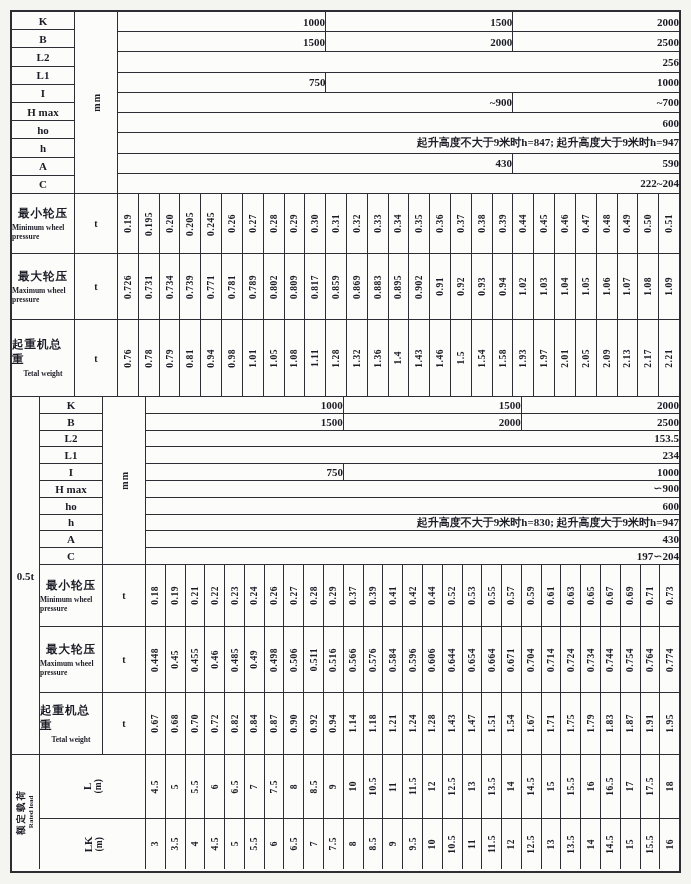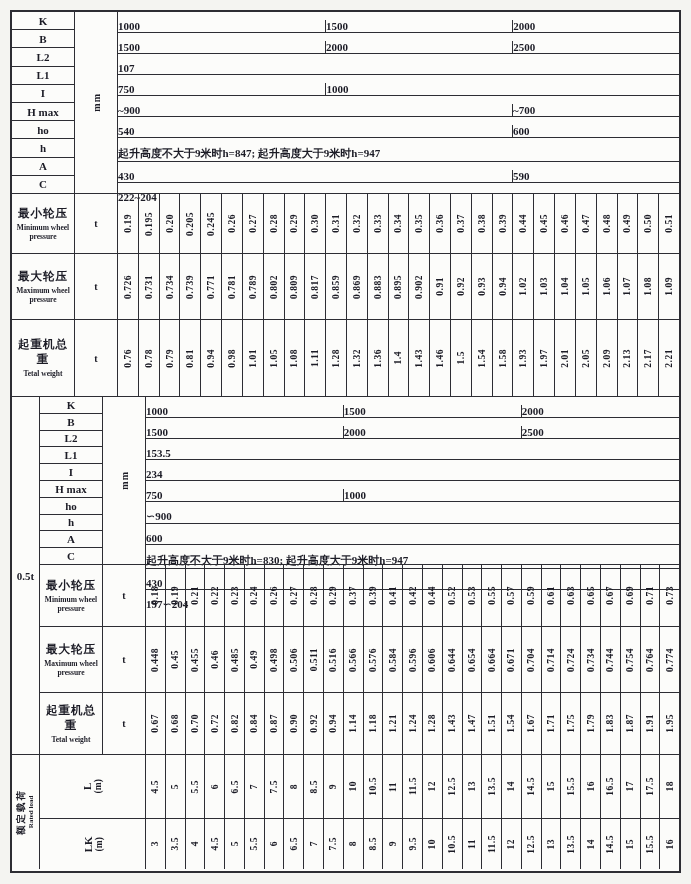--- a/index.html
+++ b/index.html
@@ -43,33 +43,31 @@
   .unit-col {
     width:42px; flex:none;
     border-left:1px solid #2d2d33;
     display:flex; align-items:center; justify-content:center;
   }
   .spans-col { flex:1; display:flex; flex-direction:column; border-left:1px solid #2d2d33; min-width:0; }
   .span-row { flex:1 1 0; display:flex; border-top:1px solid #2d2d33; min-width:0; }
   .span-row:first-child { border-top:none; }
   .span-cell {
     flex-basis:0; min-width:0; overflow:hidden;
-    display:flex; align-items:center; justify-content:flex-start;
+    display:flex; align-items:center; justify-content:flex-end;
     border-left:1px solid #2d2d33;
-    margin-top:8px;
   }
   .span-cell:first-child { border-left:none; }
   .htext { font-weight:bold; font-size:11px; white-space:nowrap; }
 
   
   .data-row { display:flex; border-top:1px solid #2d2d33; box-sizing:border-box; min-width:0; }
   .dlabel {
     width:62px; flex:none;
     display:flex; flex-direction:column; align-items:center; justify-content:center;
-    text-align:center;
   }
   .dlabel .cn { font-size:11.5px; font-weight:bold; letter-spacing:1px; }
   .dlabel .en { font-size:7.5px; font-weight:bold; line-height:1.25; margin-top:2px; }
   .dunit {
     width:42px; flex:none; border-left:1px solid #2d2d33;
     display:flex; align-items:center; justify-content:center;
     font-size:10px; font-weight:bold;
   }
   .cells { flex:1; display:flex; border-left:1px solid #2d2d33; min-width:0; }
   .dcell {
@@ -138,43 +136,40 @@
               </div>
               <div class="span-cell" style="flex-grow: 9;">
                 <span class="htext">2000</span>
               </div>
               <div class="span-cell" style="flex-grow: 8;">
                 <span class="htext">2500</span>
               </div>
             </div>
           <div class="span-row">
               <div class="span-cell" style="flex-grow: 27;">
-                <span class="htext">107</span>
+                <span class="htext">256</span>
               </div>
             </div>
           <div class="span-row">
               <div class="span-cell" style="flex-grow: 10;">
                 <span class="htext">750</span>
               </div>
               <div class="span-cell" style="flex-grow: 17;">
                 <span class="htext">1000</span>
               </div>
             </div>
           <div class="span-row">
               <div class="span-cell" style="flex-grow: 19;">
                 <span class="htext">~900</span>
               </div>
               <div class="span-cell" style="flex-grow: 8;">
                 <span class="htext">~700</span>
               </div>
             </div>
           <div class="span-row">
-              <div class="span-cell" style="flex-grow: 19;">
-                <span class="htext">540</span>
-              </div>
               <div class="span-cell" style="flex-grow: 8;">
                 <span class="htext">600</span>
               </div>
             </div>
           <div class="span-row">
               <div class="span-cell" style="flex-grow: 27;">
                 <span class="htext">起升高度不大于9米时h=847; 起升高度大于9米时h=947</span>
               </div>
             </div>
           <div class="span-row">

